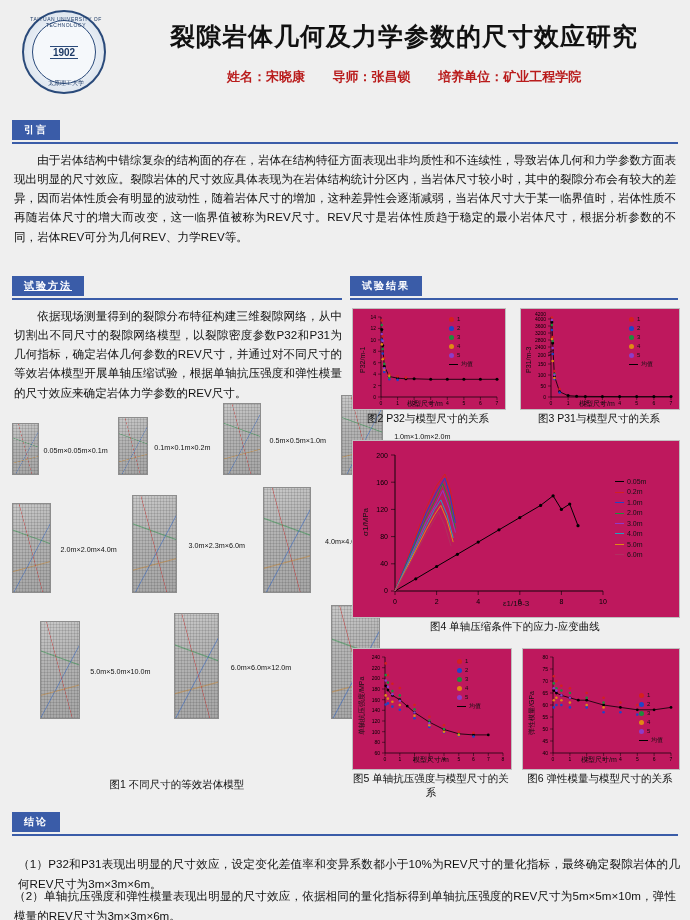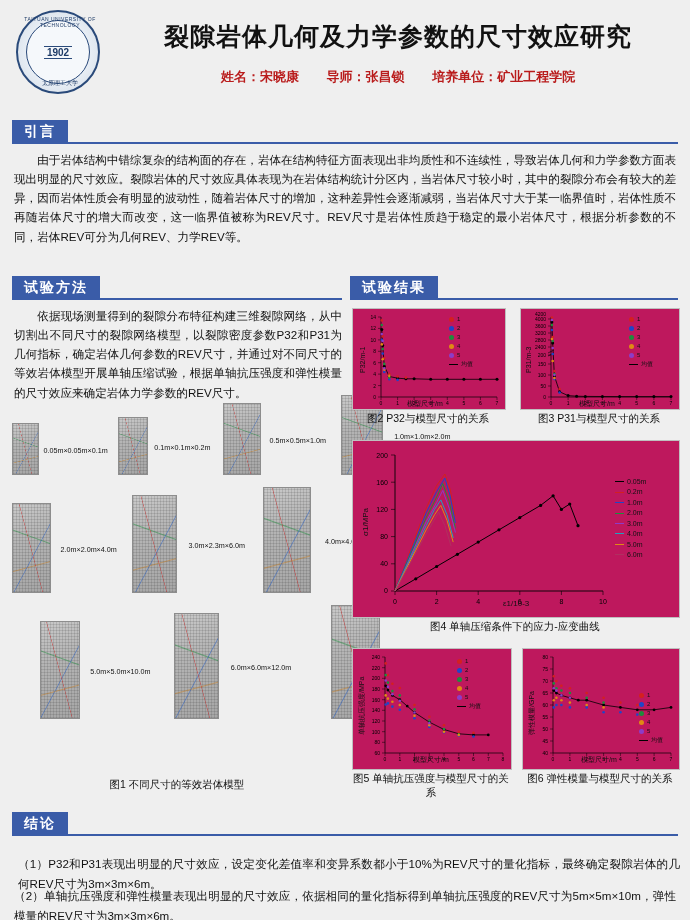--- a/index.html
+++ b/index.html
@@ -7,21 +7,21 @@
     width:690px;height:920px;
     background:#efefef;
     font-family:"Liberation Sans","DejaVu Sans",sans-serif;
     color:#111;
     position:relative;
     overflow:hidden;
   }
   .poster{position:absolute;left:0;top:0;width:690px;height:920px;background:#efefef;}
 
   
-  .header{position:absolute;left:8px;top:0;width:616px;height:108px;}
+  .header{position:absolute;left:14px;top:0;width:616px;height:108px;}
   .logo{
     position:absolute;left:8px;top:10px;width:84px;height:84px;border-radius:50%;
     background:radial-gradient(circle at 50% 50%, #ffffff 0%, #e8eef5 55%, #cfd9e4 100%);
     border:2px solid #2a4a7a;
     box-sizing:border-box;
     display:flex;align-items:center;justify-content:center;
   }
   .logo-inner{
     width:62px;height:62px;border-radius:50%;border:1px solid #2a4a7a;
     background:#f5f8fb;
@@ -37,21 +37,21 @@
     font-size:25px;font-weight:bold;letter-spacing:1px;color:#111;
   }
   .authors{
     position:absolute;left:100px;top:68px;width:580px;text-align:center;
     font-size:13px;font-weight:bold;color:#b91c1c;
   }
   .authors span{margin:0 12px;}
 
   
   .sec-h{
-    position:absolute;background:#3a5ca8;color:#fff;font-size:14px;font-weight:bold;
+    position:absolute;background:#3a5ca8;color:#fff;font-size:10px;font-weight:bold;
     padding:3px 12px;letter-spacing:2px;
   }
   .hr-line{position:absolute;height:2px;background:#3a5ca8;}
 
   
   .para{
     position:absolute;font-size:11.6px;line-height:1.65;color:#111;text-align:justify;
   }
   .indent{text-indent:2em;}
 
@@ -108,21 +108,21 @@
       <span>姓名：宋晓康</span>
       <span>导师：张昌锁</span>
       <span>培养单位：矿业工程学院</span>
     </div>
   </div>
 
   <div class="sec-h" style="left:12px;top:120px;">引言</div>
   <div class="hr-line" style="left:12px;top:142px;width:666px;"></div>
   <div class="para indent" style="left:14px;top:150px;width:662px;">由于岩体结构中错综复杂的结构面的存在，岩体在结构特征方面表现出非均质性和不连续性，导致岩体几何和力学参数方面表现出明显的尺寸效应。裂隙岩体的尺寸效应具体表现为在岩体结构统计分区内，当岩体尺寸较小时，其中的裂隙分布会有较大的差异，因而岩体性质会有明显的波动性，随着岩体尺寸的增加，这种差异性会逐渐减弱，当岩体尺寸大于某一临界值时，岩体性质不再随岩体尺寸的增大而改变，这一临界值被称为REV尺寸。REV尺寸是岩体性质趋于稳定的最小岩体尺寸，根据分析参数的不同，岩体REV可分为几何REV、力学REV等。</div>
 
-  <div class="sec-h" style="left:12px;top:276px;">试验方法</div>
+  <div class="sec-h" style="left:12px;top:276px;text-decoration:underline;">试验方法</div>
   <div class="hr-line" style="left:12px;top:298px;width:330px;"></div>
   <div class="para indent" style="left:14px;top:306px;width:328px;">依据现场测量得到的裂隙分布特征构建三维裂隙网络，从中切割出不同尺寸的裂隙网络模型，以裂隙密度参数P32和P31为几何指标，确定岩体几何参数的REV尺寸，并通过对不同尺寸的等效岩体模型开展单轴压缩试验，根据单轴抗压强度和弹性模量的尺寸效应来确定岩体力学参数的REV尺寸。</div>
 
   <div class="sec-h" style="left:350px;top:276px;">试验结果</div>
   <div class="hr-line" style="left:350px;top:298px;width:328px;"></div>
 
   <div class="models">
 
     <div class="mrow">
       <div class="mcell">

